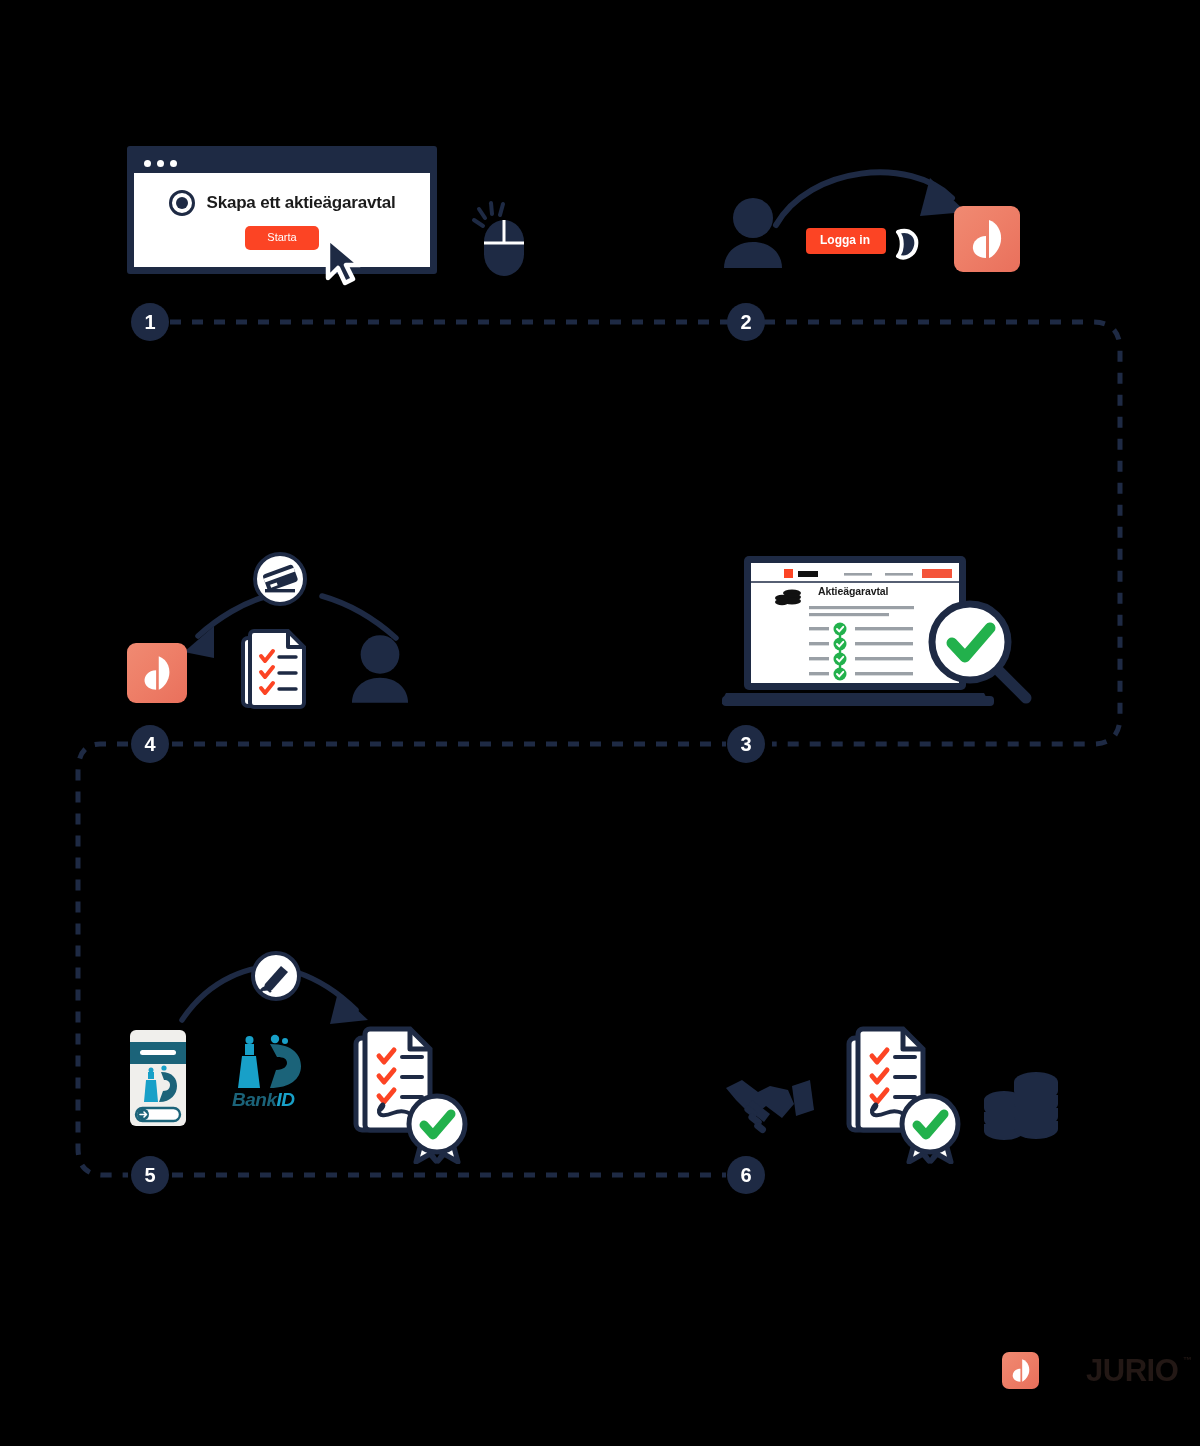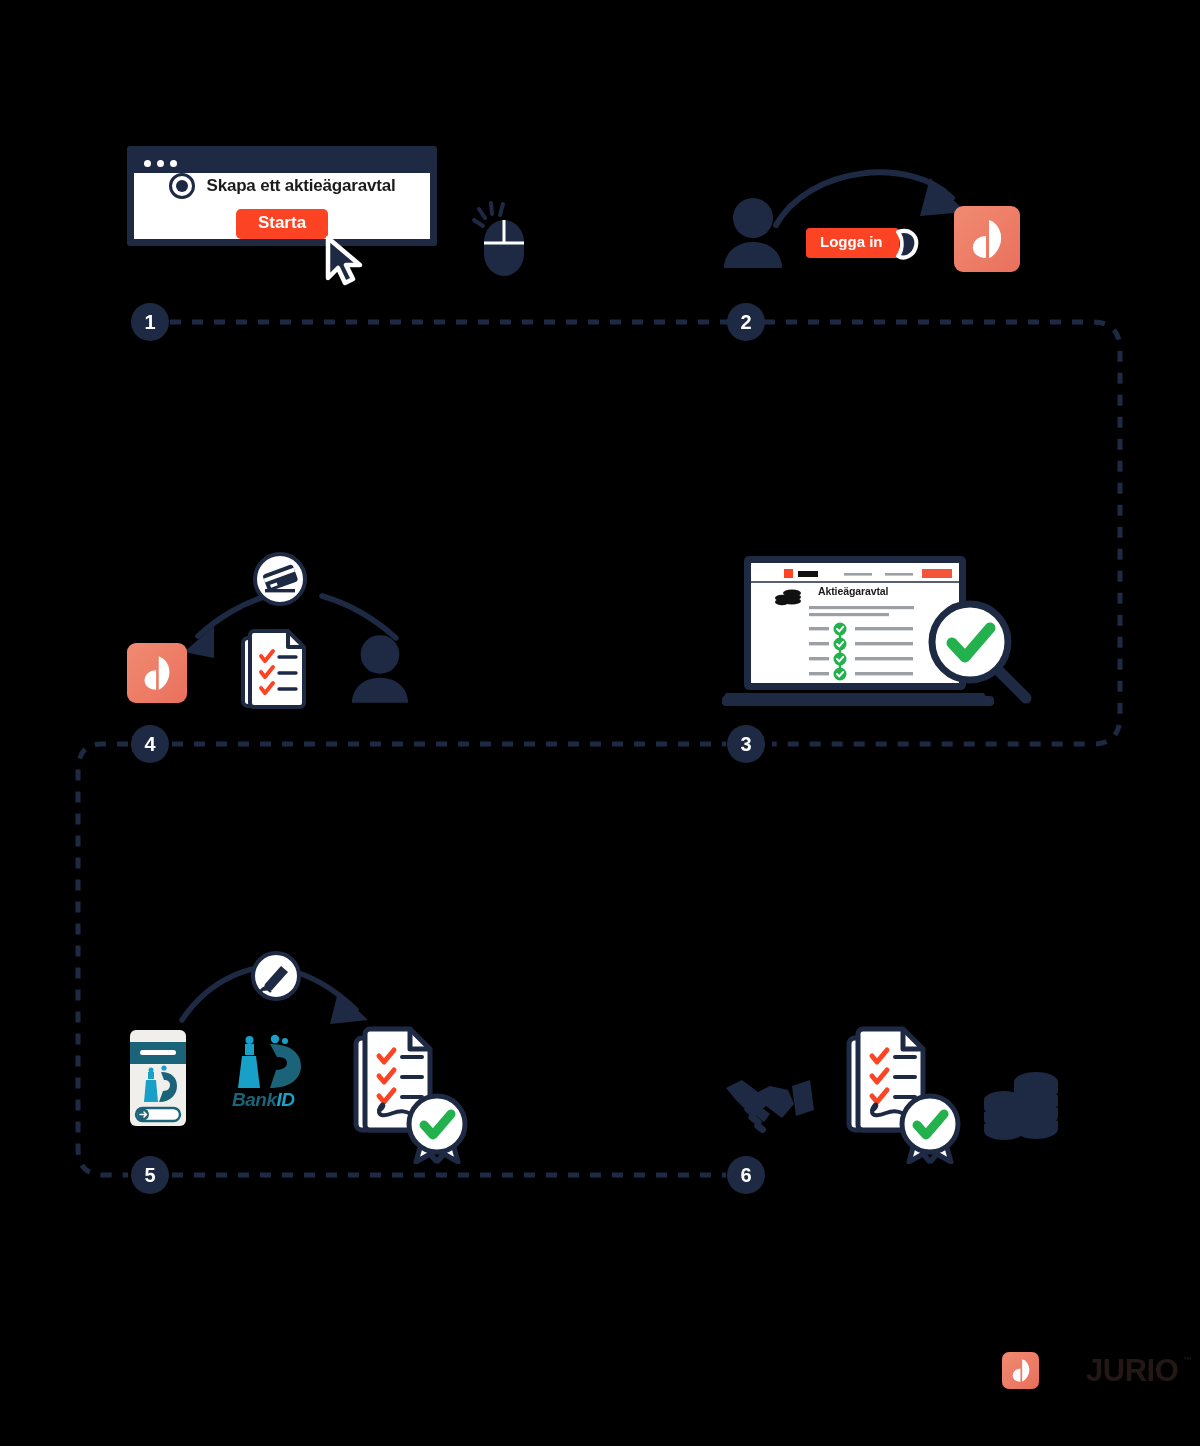--- a/index.html
+++ b/index.html
@@ -24,21 +24,21 @@
     position: absolute;
     left: 0;
     top: 0;
     width: 1200px;
     height: 1446px;
   }
   .abs { position: absolute; }
 
   
   .browser {
-    left: 127px; top: 146px; width: 310px; height: 100px;
+    left: 127px; top: 146px; width: 310px; height: 128px;
     background: #ffffff;
     border: 7px solid #1e2a44;
     border-radius: 3px;
     box-sizing: border-box;
   }
   .browser-bar {
     position: absolute; left: 0; top: 0; right: 0; height: 20px;
     background: #1e2a44;
     display: flex; align-items: center; gap: 6px; padding-left: 10px;
   }
@@ -55,32 +55,32 @@
     border: 3.5px solid #1e2a44; box-sizing: border-box;
     display: flex; align-items: center; justify-content: center;
   }
   .radio-inner { width: 12px; height: 12px; border-radius: 50%; background: #1e2a44; }
   .radio-label {
     font-size: 17px; font-weight: bold; color: #1b1b1b; letter-spacing: -0.2px;
     white-space: nowrap;
   }
   .btn-starta {
     background: #fc4424; color: #ffffff;
-    font-size: 17px; font-weight: bold;
+    font-size: 11px; font-weight: normal;
     border: none; border-radius: 5px;
     padding: 5px 22px 6px 22px;
     line-height: 1.1;
     cursor: pointer;
   }
 
   
   .btn-logga {
     left: 806px; top: 228px;
     background: #fc4424; color: #ffffff;
-    font-size: 15px; font-weight: bold;
+    font-size: 12px; font-weight: bold;
     border: none; border-radius: 4px;
     padding: 6px 16px 7px 14px;
     line-height: 1.1; white-space: nowrap;
     cursor: pointer;
   }
 
   
   .step-badge {
     width: 38px; height: 38px; border-radius: 50%;
     background: #1e2a44; color: #ffffff;

